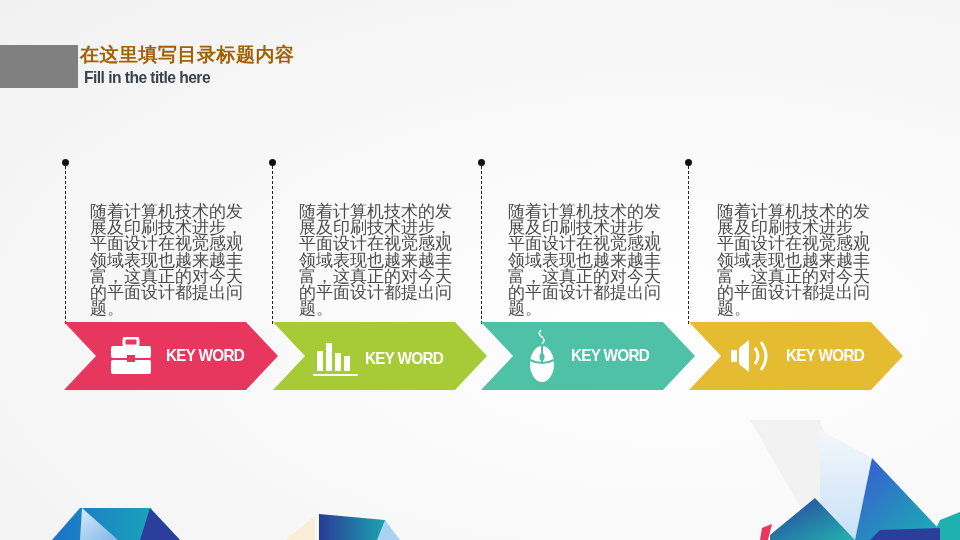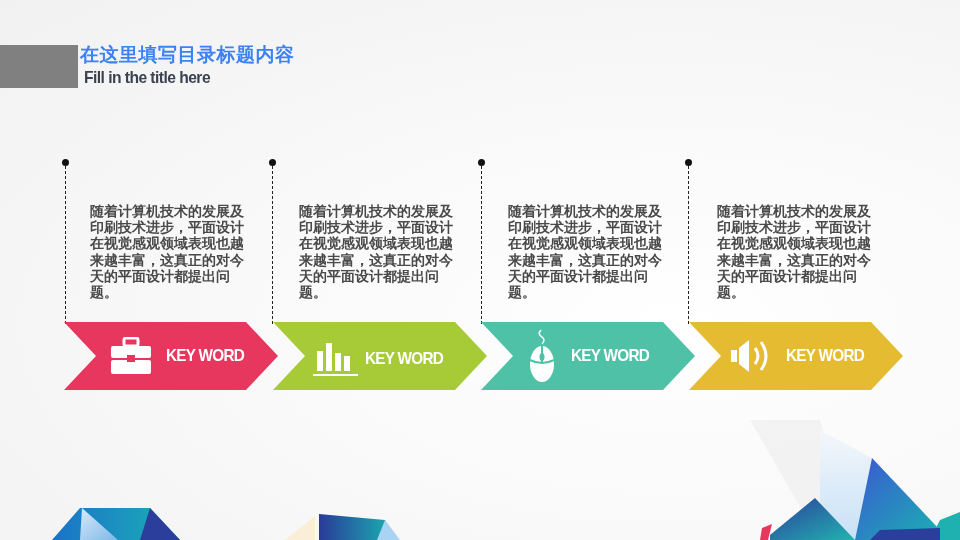--- a/index.html
+++ b/index.html
@@ -4,27 +4,27 @@
 <style>
   * { margin:0; padding:0; box-sizing:border-box; }
   html, body { width:960px; height:540px; overflow:hidden; }
   body {
     position:relative;
     background: radial-gradient(ellipse at 70% 60%, #ffffff 0%, #f7f7f7 60%, #f1f1f1 100%);
     font-family: "DejaVu Sans", sans-serif;
   }
   .slide { position:absolute; left:0; top:0; width:960px; height:540px; }
   .title-bar { position:absolute; left:0; top:45px; width:78px; height:43px; background:#808080; }
-  .title-cn { position:absolute; left:80px; top:42px; font-size:19px; font-weight:bold; color:#3b82f6; letter-spacing:0.5px; }
+  .title-cn { position:absolute; left:80px; top:42px; font-size:19px; font-weight:bold; color:#a16207; letter-spacing:0.5px; }
   .title-en { position:absolute; left:84px; top:68px; font-family:"Liberation Sans", sans-serif; font-weight:bold; font-size:17px; color:#3a4350; letter-spacing:-0.6px; transform:scaleX(0.92); transform-origin:left; }
 
   .timeline-dot { position:absolute; width:7px; height:7px; border-radius:50%; background:#111; }
   .timeline-line { position:absolute; width:0; border-left:1px dashed #222; }
 
-  .desc { position:absolute; width:160px; font-size:14px; line-height:16.2px; color:#4a4a4a;font-weight:bold; }
+  .desc { position:absolute; width:160px; font-size:17px; line-height:16.2px; color:#4a4a4a; }
 
   .arrow { position:absolute; top:322px; height:76px; }
   .arrow svg { position:absolute; left:0; top:0; }
   .kw { position:absolute; top:24px; font-family:"Liberation Sans", sans-serif; font-weight:bold; font-size:17px; color:#fff; letter-spacing:-0.8px; transform:scaleX(0.9); transform-origin:left; }
   .icon { position:absolute; }
 
   .deco { position:absolute; }
 </style>
 </head>
 <body>

